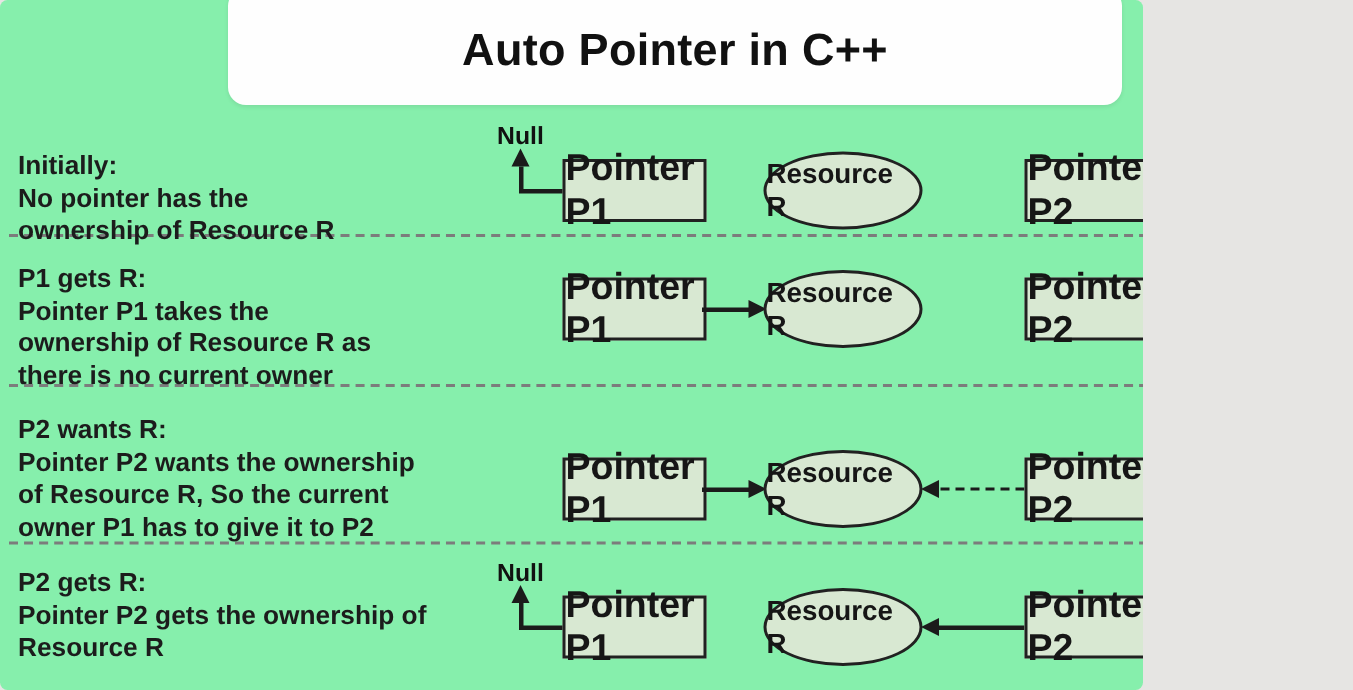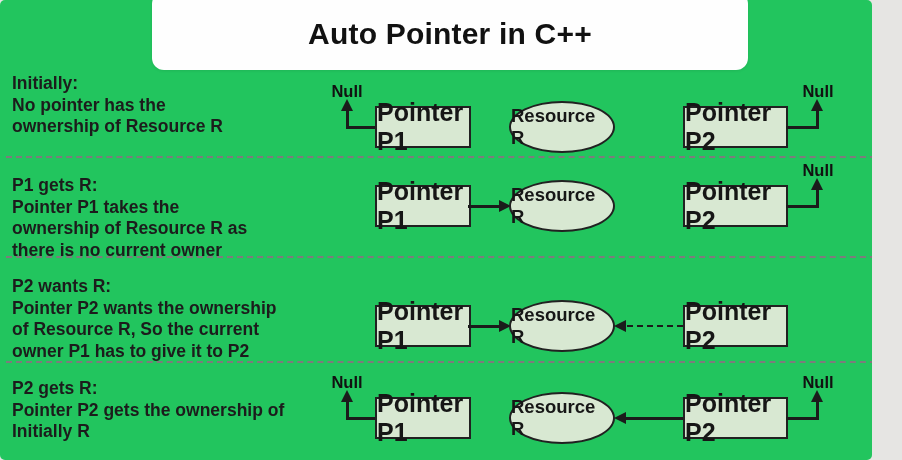--- a/index.html
+++ b/index.html
@@ -1,18 +1,18 @@
 <!DOCTYPE html>
 <html><head>
 <meta charset="utf-8">
 <style>
   html,body{margin:0;padding:0;background:#e6e5e3;}
   .stage{
-    position:relative;width:872px;height:460px;overflow:hidden;
-    background:#22c55e;border-radius:5px;
+    position:relative;width:762px;height:460px;overflow:hidden;
+    background:#86efac;border-radius:5px;
     font-family:"Liberation Sans","DejaVu Sans",sans-serif;
     color:#1c1c1c;
   }
   .title-panel{
     position:absolute;left:152px;top:-8px;width:596px;height:78px;
     background:#fefefe;border-radius:12px;
     box-shadow:0 1px 3px rgba(0,0,0,0.08);
     display:flex;align-items:center;justify-content:center;
   }
   .title{
@@ -65,21 +65,21 @@
 <div class="stage">
 
   <div class="title-panel">
     <h1 class="title">Auto Pointer in C++</h1>
   </div>
 
   <div class="sep" style="top:156px"></div>
   <div class="sep" style="top:256px"></div>
   <div class="sep" style="top:361px"></div>
 
-  <div class="caption" style="top:73px">Initially:
+  <div class="caption" style="top:100px">Initially:
 No pointer has the
 ownership of Resource R</div>
 
   <div class="null-label" style="left:325px;top:82px">Null</div>
   <div class="ah-up" style="left:341px;top:99px"></div>
   <div class="vline" style="left:346px;top:111px;height:17px"></div>
   <div class="hline" style="left:346px;top:125.5px;width:31px"></div>
 
   <div class="nodebox p1box" style="top:106px">
     <span>Pointer P1</span>
@@ -141,21 +141,21 @@
 
   <div class="ah-left" style="left:614px;top:320px"></div>
   <div class="dashline" style="left:627px;top:324.75px;width:56px"></div>
 
   <div class="nodebox p2box" style="top:305px">
     <span>Pointer P2</span>
   </div>
 
   <div class="caption" style="top:378px">P2 gets R:
 Pointer P2 gets the ownership of
-Initially R</div>
+Resource R</div>
 
   <div class="null-label" style="left:325px;top:373px">Null</div>
   <div class="ah-up" style="left:341px;top:390px"></div>
   <div class="vline" style="left:346px;top:402px;height:17px"></div>
   <div class="hline" style="left:346px;top:416.5px;width:31px"></div>
 
   <div class="nodebox p1box" style="top:397px">
     <span>Pointer P1</span>
   </div>
 

